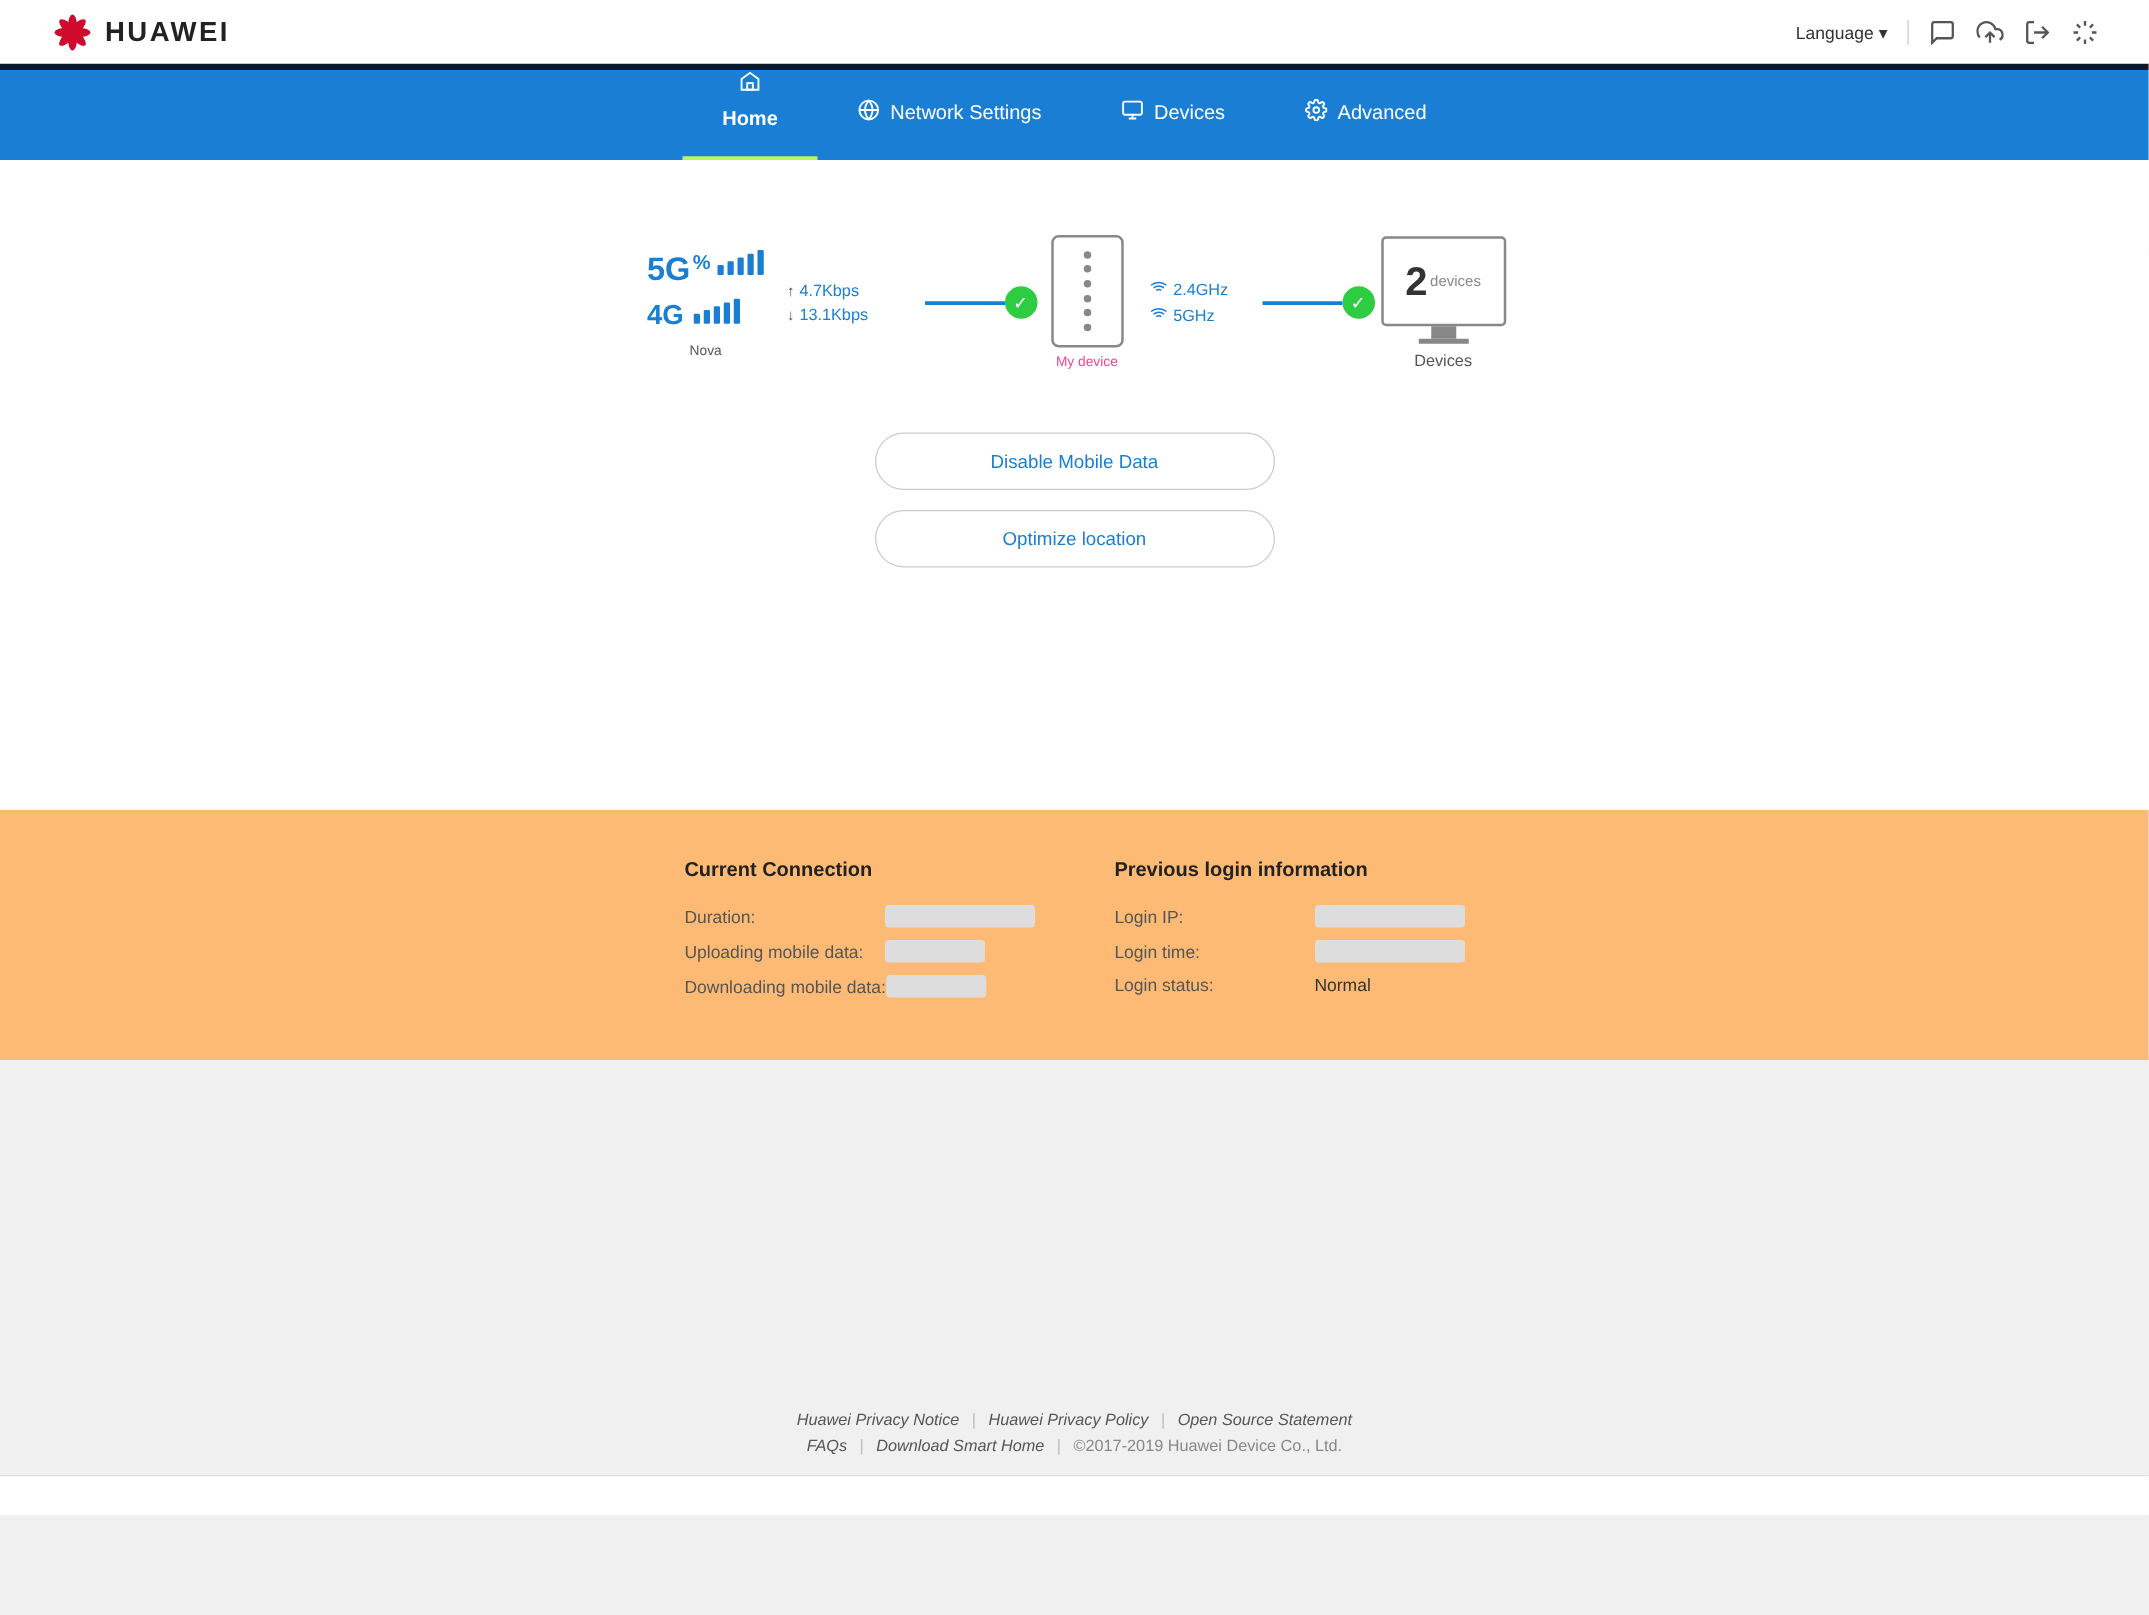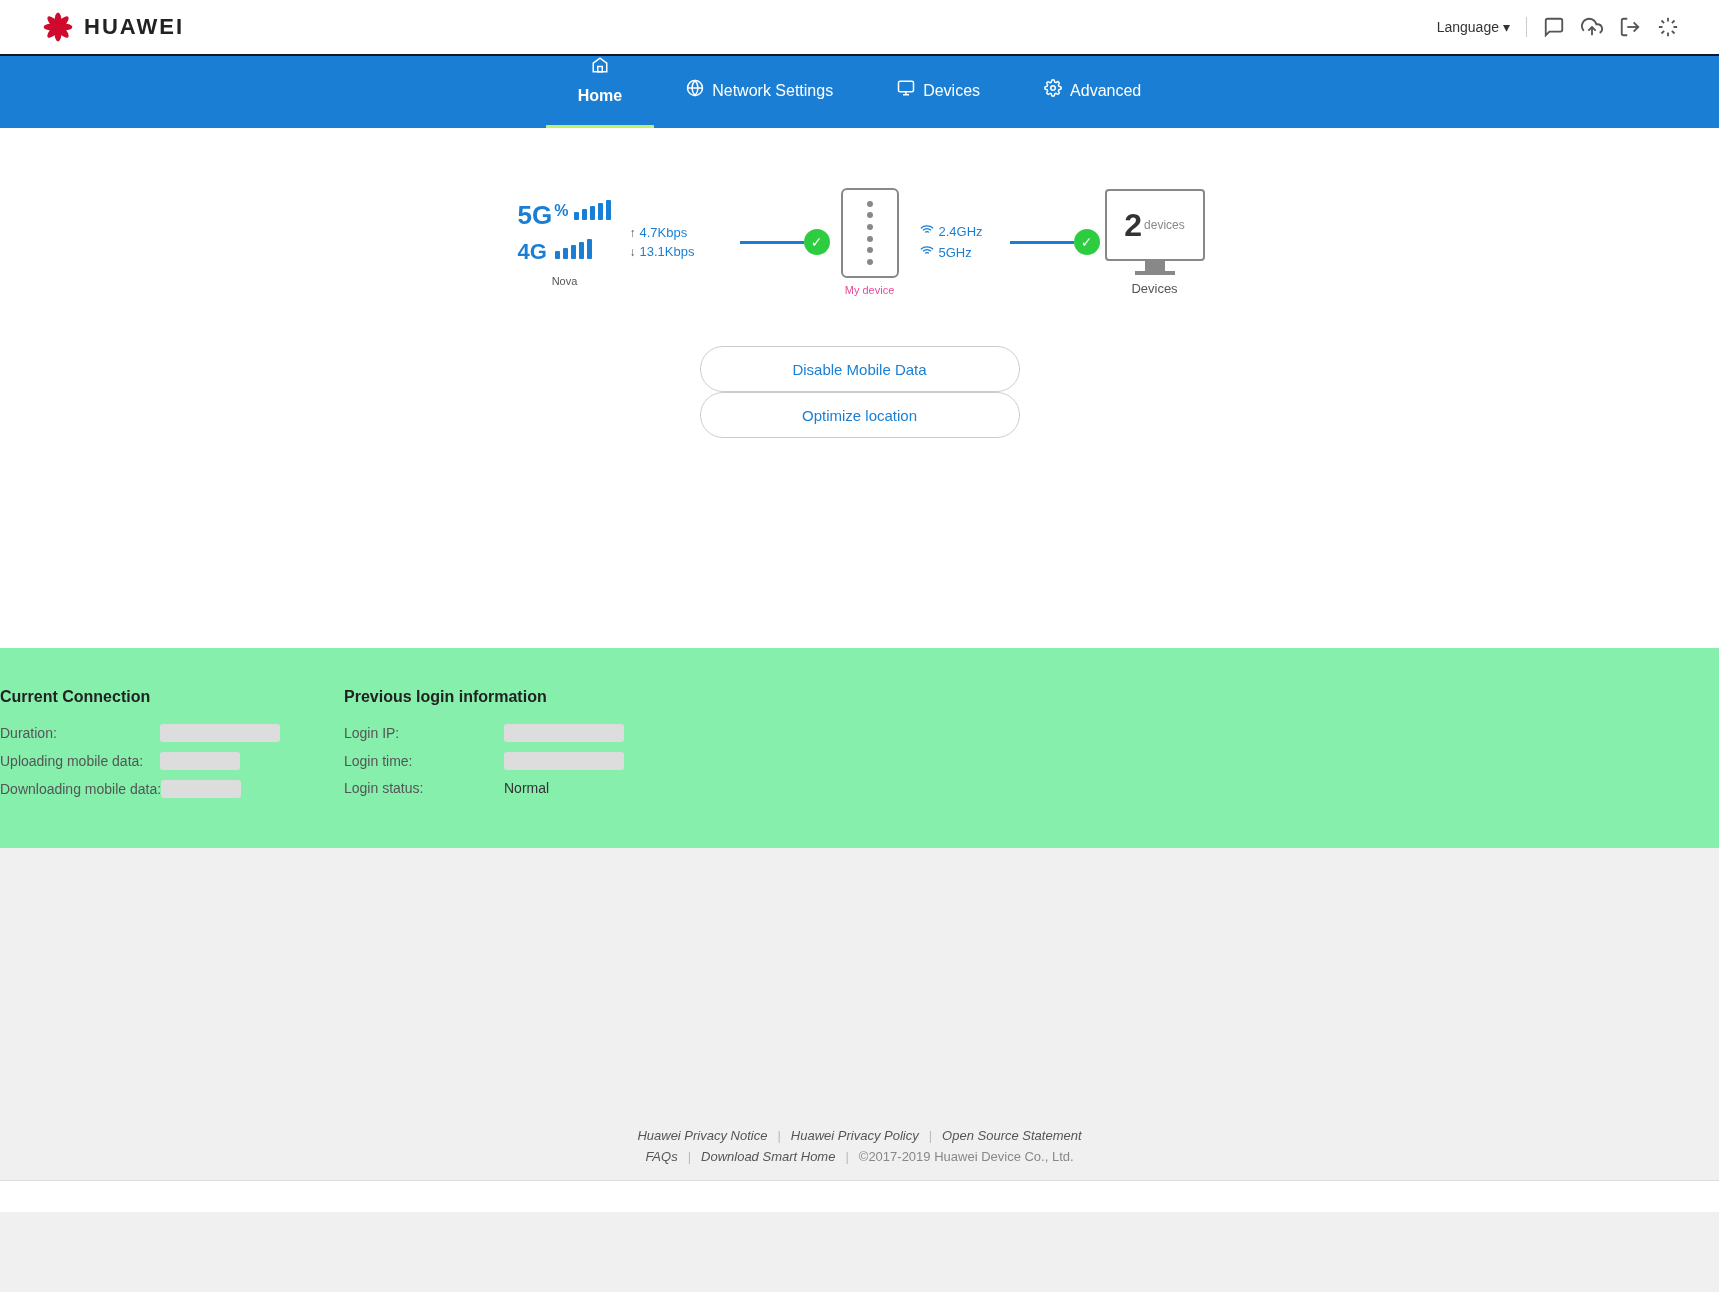--- a/index.html
+++ b/index.html
@@ -6,21 +6,21 @@
     body { font-family: Arial, sans-serif; background: #f0f0f0; min-height: 100vh; }
 
     
     .top-header {
       background: #fff;
       height: 56px;
       display: flex;
       align-items: center;
       justify-content: space-between;
       padding: 0 40px;
-      border-bottom: 2px solid #0f172a;
+      border-bottom: 5px solid #0f172a;
     }
     .huawei-logo {
       display: flex;
       align-items: center;
       gap: 8px;
     }
     .logo-flower {
       width: 36px;
       height: 36px;
     }
@@ -271,42 +271,43 @@
       margin-top: 6px;
       font-size: 13px;
       color: #555;
     }
 
     
     .action-buttons {
       display: flex;
       flex-direction: column;
       align-items: center;
-      gap: 0;
+      gap: 16px;
       margin-top: 10px;
     }
     .action-btn {
       width: 320px;
       height: 46px;
       border: 1px solid #ccc;
       border-radius: 23px;
       background: #fff;
       color: #1a7fd4;
       font-size: 15px;
       cursor: pointer;
       display: flex;
       align-items: center;
       justify-content: center;
     }
 
     
     .info-section {
-      background: #86efac;
+      background: #fdba74;
       padding: 40px 0 40px;
       display: flex;
+      justify-content: center;
       gap: 64px;
     }
     .info-col {
       min-width: 280px;
     }
     .info-title {
       font-size: 16px;
       font-weight: bold;
       color: #222;
       margin-bottom: 18px;

